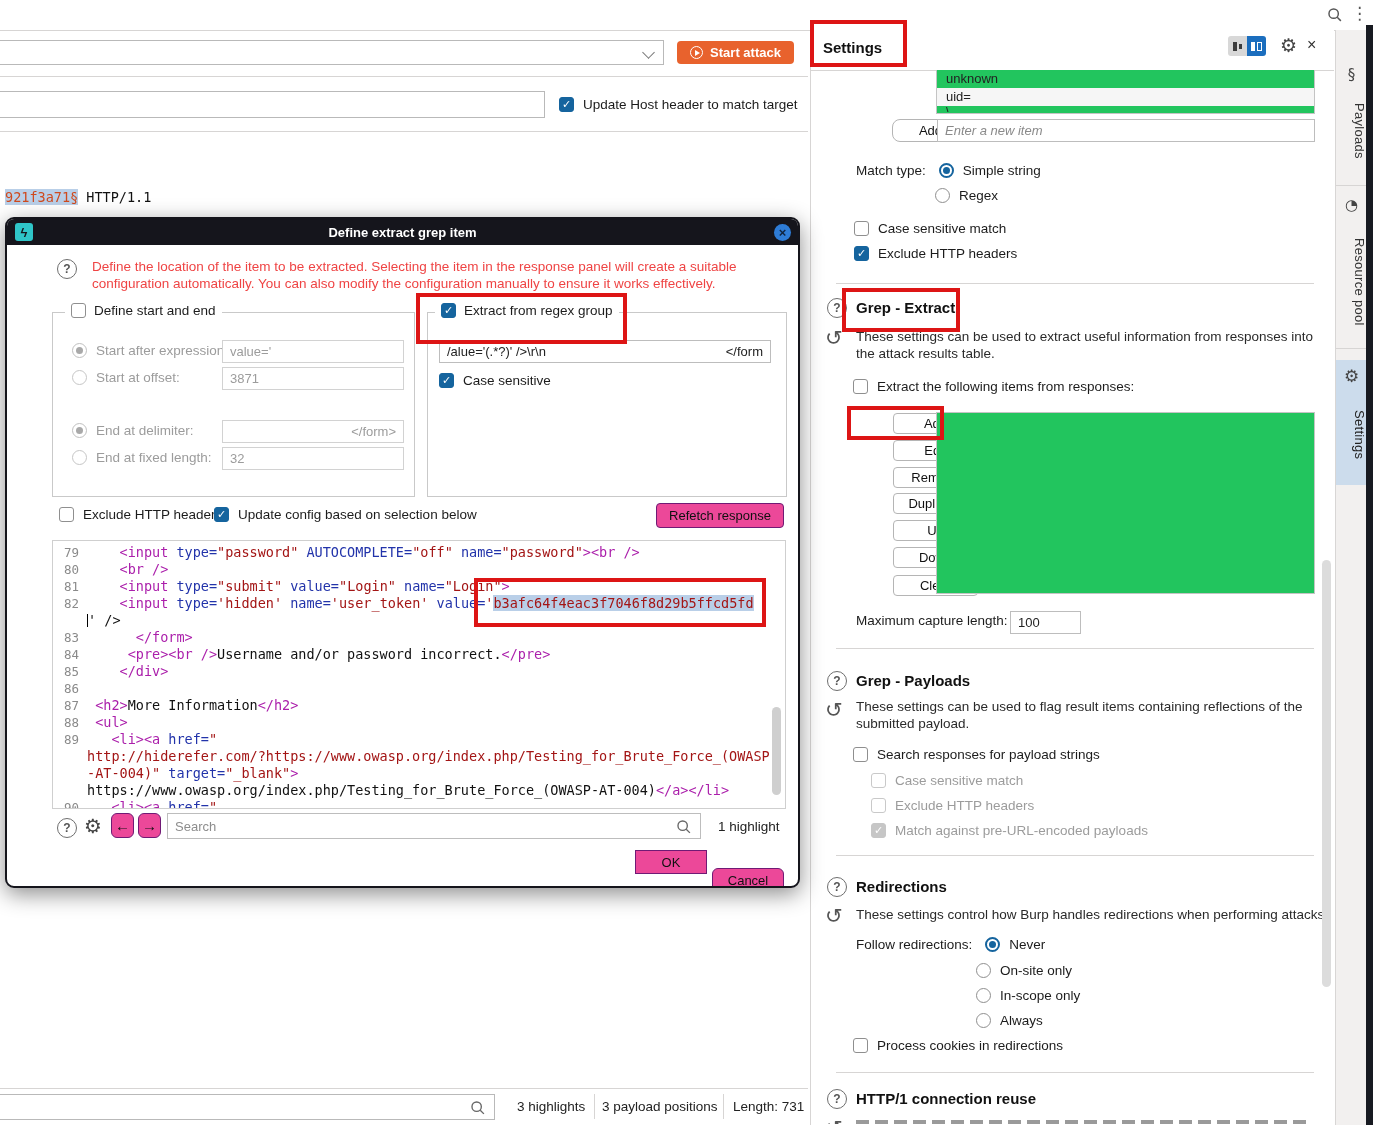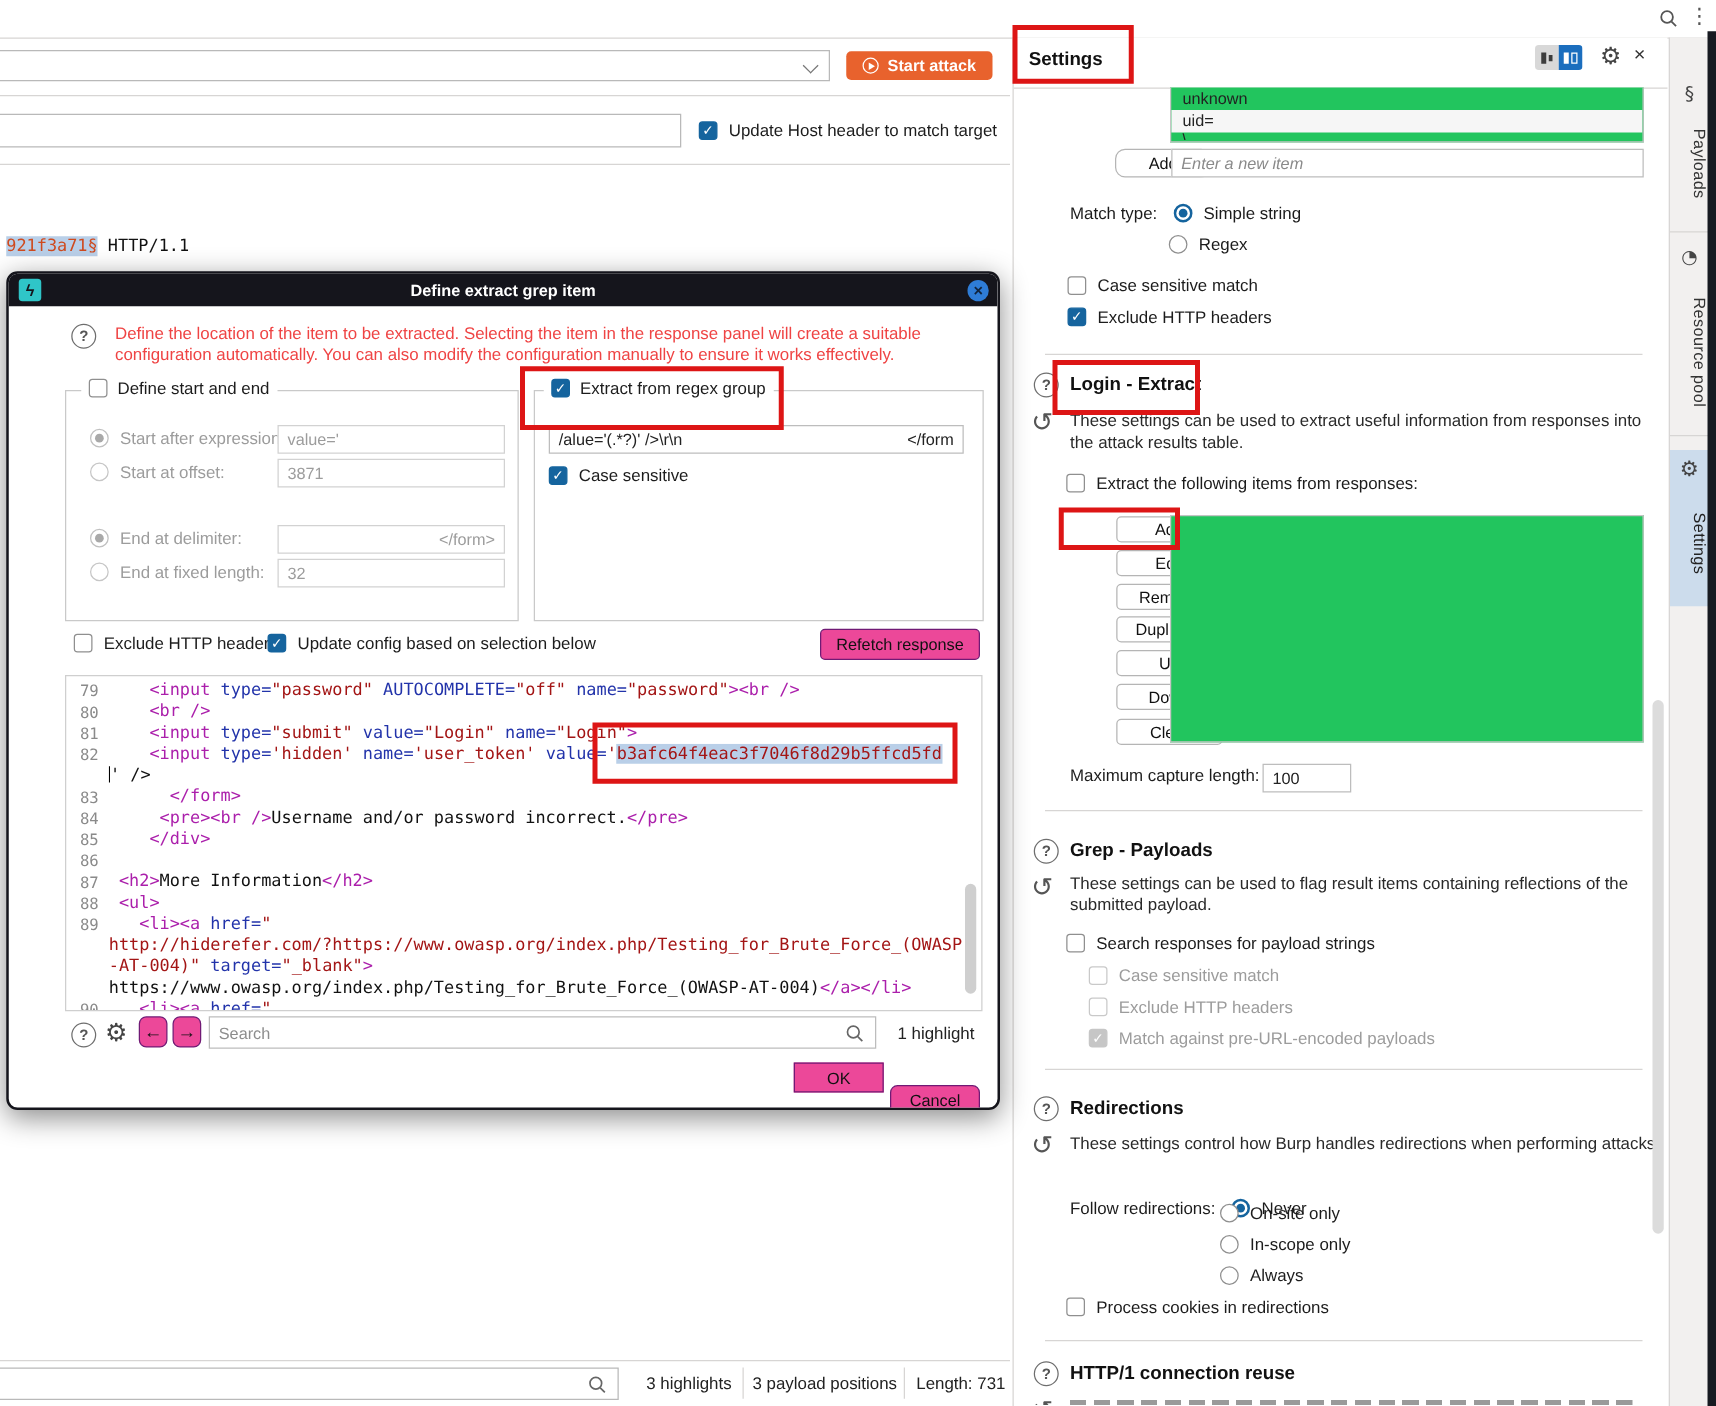--- a/index.html
+++ b/index.html
@@ -178,21 +178,21 @@
       <span class="cb"></span>
       <span>Case sensitive match</span>
     </div>
     <div class="crow" style="left:43px;top:216px;">
       <span class="cb on"></span>
       <span>Exclude HTTP headers</span>
     </div>
     <div class="hline" style="left:25px;top:253px;width:478px;"></div>
 
     <span class="abs qicon" style="left:16px;top:268px;"></span>
-    <span class="sechead" style="left:45px;top:269px;">Login - Extract</span>
+    <span class="sechead" style="left:45px;top:269px;">Grep - Extract</span>
     <span class="abs undo" style="left:14px;top:298px;">↺</span>
     <div class="secdesc" style="left:45px;top:298px;width:472px;">These settings can be used to extract useful information from responses into the attack results table.</div>
     <div class="crow" style="left:42px;top:349px;">
       <span class="cb"></span>
       <span>Extract the following items from responses:</span>
     </div>
     <div class="sp-btn" style="top:383px;">Add</div>
     <div class="sp-btn" style="top:410px;">Edit</div>
     <div class="sp-btn" style="top:437px;">Remove</div>
     <div class="sp-btn" style="top:463px;">Duplicate</div>
@@ -227,21 +227,21 @@
     <div class="crow gray" style="left:60px;top:793px;">
       <span class="cb dison"></span>
       <span>Match against pre-URL-encoded payloads</span>
     </div>
     <div class="hline" style="left:25px;top:825px;width:478px;"></div>
 
     <span class="abs qicon" style="left:16px;top:847px;"></span>
     <span class="sechead" style="left:45px;top:848px;">Redirections</span>
     <span class="abs undo" style="left:14px;top:876px;">↺</span>
     <div class="secdesc" style="left:45px;top:876px;width:475px;">These settings control how Burp handles redirections when performing attacks.</div>
-    <div class="crow" style="left:45px;top:929px;justify-content:space-between;">
+    <div class="crow" style="left:45px;top:907px;justify-content:space-between;">
       <span>Follow redirections:</span>
       <span class="rd on" style="margin-left:4px;"></span>
       <span>Never</span>
     </div>
     <div class="crow" style="left:165px;top:933px;">
       <span class="rd"></span>
       <span>On-site only</span>
     </div>
     <div class="crow" style="left:165px;top:958px;">
       <span class="rd"></span>

